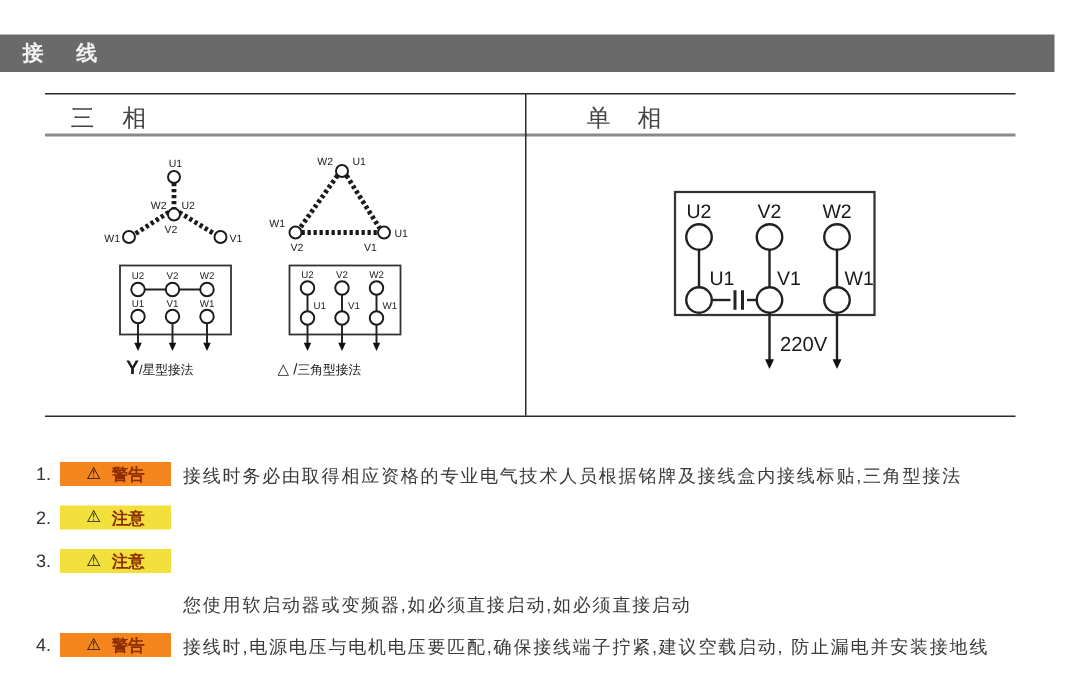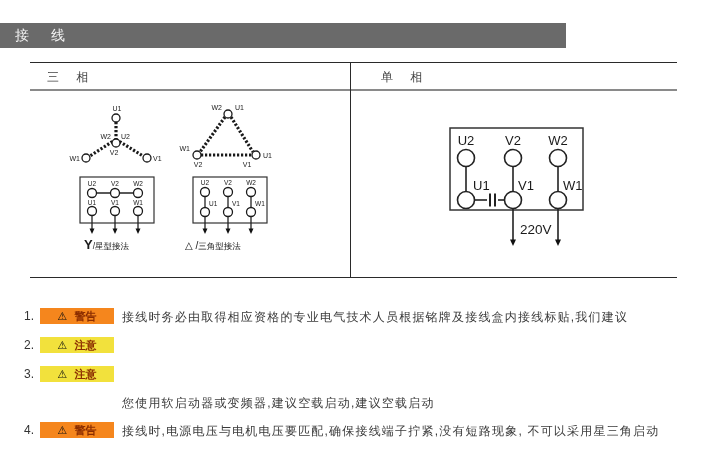--- a/index.html
+++ b/index.html
@@ -1,33 +1,33 @@
 <!DOCTYPE html>
 <html style="--header-bg: #6a6a6a; --warning-orange: #f5861d; --caution-yellow: #f2e13c; --badge-text: #8b2d00; --mid-line: #8a8a8a; --text: #3a3a3a;"><head>
 <meta charset="utf-8">
 <style>
   html,body{margin:0;padding:0;background:#fff;}
   .page{
     position:relative;width:712px;height:451px;background:#fff;overflow:hidden;
     font-family:"Liberation Sans","DejaVu Sans",sans-serif;color:var(--text,#3a3a3a);
   }
   .titlebar{
-    position:absolute;left:0;top:23px;width:566px;height:25px;
+    position:absolute;left:0;top:23px;width:703px;height:25px;
     background:var(--header-bg,#6a6a6a);color:#f2f2f2;
-    font-size:14px;font-weight:normal;letter-spacing:9px;
+    font-size:14px;font-weight:bold;letter-spacing:9px;
     line-height:25px;padding-left:15px;box-sizing:border-box;
   }
   .hline{position:absolute;height:0;}
   .line-top{left:30px;top:62px;width:647px;border-top:1px solid #2a2a2a;}
   .line-mid{left:30px;top:89px;width:647px;border-top:2px solid var(--mid-line,#8a8a8a);}
   .line-bottom{left:30px;top:277px;width:647px;border-top:1px solid #2a2a2a;}
   .vline{position:absolute;left:350px;top:62px;height:215px;width:0;border-left:1px solid #2a2a2a;}
-  .col-header{position:absolute;top:69px;font-size:12px;color:#444;letter-spacing:7px;}
+  .col-header{position:absolute;top:69px;font-size:16px;color:#444;letter-spacing:7px;}
   .col-header.left{left:47px;}
-  .col-header.right{left:381px;}
+  .col-header.right{left:391px;font-family:Liberation Serif, serif;}
   svg{position:absolute;}
   svg text{font-family:"Liberation Sans","DejaVu Sans",sans-serif;fill:#1a1a1a;}
   .coil{stroke:#1a1a1a;stroke-width:3.2;stroke-dasharray:2.2 1.8;fill:none;}
   .wire{stroke:#222;stroke-width:1.3;fill:none;}
   .wire2{stroke:#222;stroke-width:1.6;fill:none;}
   .node{fill:#fff;stroke:#1a1a1a;stroke-width:1.3;}
   .node2{fill:#fff;stroke:#222;stroke-width:1.6;}
   .boxrect{fill:none;stroke:#333;stroke-width:1.2;}
   .boxrect2{fill:none;stroke:#333;stroke-width:1.5;}
   .arrow{fill:#111;stroke:none;}
@@ -186,35 +186,35 @@
       <polygon class="arrow" points="555,239.5 561,239.5 558,246"></polygon>
     </g>
     <text x="520" y="234" font-size="13.5">220V</text>
   </svg>
 
   <div class="notice-num" style="top:309px">1.</div>
   <div class="badge warning" style="top:308px">
     <span class="tri">⚠</span>
     <span>警告</span>
   </div>
-  <div class="notice-text" style="top:309px">接线时务必由取得相应资格的专业电气技术人员根据铭牌及接线盒内接线标贴,我们建议</div>
+  <div class="notice-text" style="top:309px">接线时务必由取得相应资格的专业电气技术人员根据铭牌及接线盒内接线标贴,三角型接法</div>
 
   <div class="notice-num" style="top:338px">2.</div>
   <div class="badge caution" style="top:337px">
     <span class="tri">⚠</span>
     <span>注意</span>
   </div>
 
   <div class="notice-num" style="top:367px">3.</div>
   <div class="badge caution" style="top:366px">
     <span class="tri">⚠</span>
     <span>注意</span>
   </div>
-  <div class="notice-text" style="top:395px">您使用软启动器或变频器,建议空载启动,建议空载启动</div>
+  <div class="notice-text" style="top:395px">您使用软启动器或变频器,如必须直接启动,如必须直接启动</div>
 
   <div class="notice-num" style="top:423px">4.</div>
   <div class="badge warning" style="top:422px">
     <span class="tri">⚠</span>
     <span>警告</span>
   </div>
-  <div class="notice-text" style="top:423px">接线时,电源电压与电机电压要匹配,确保接线端子拧紧,没有短路现象, 不可以采用星三角启动</div>
+  <div class="notice-text" style="top:423px">接线时,电源电压与电机电压要匹配,确保接线端子拧紧,建议空载启动, 防止漏电并安装接地线</div>
 
 </div>
 
 </body></html>

